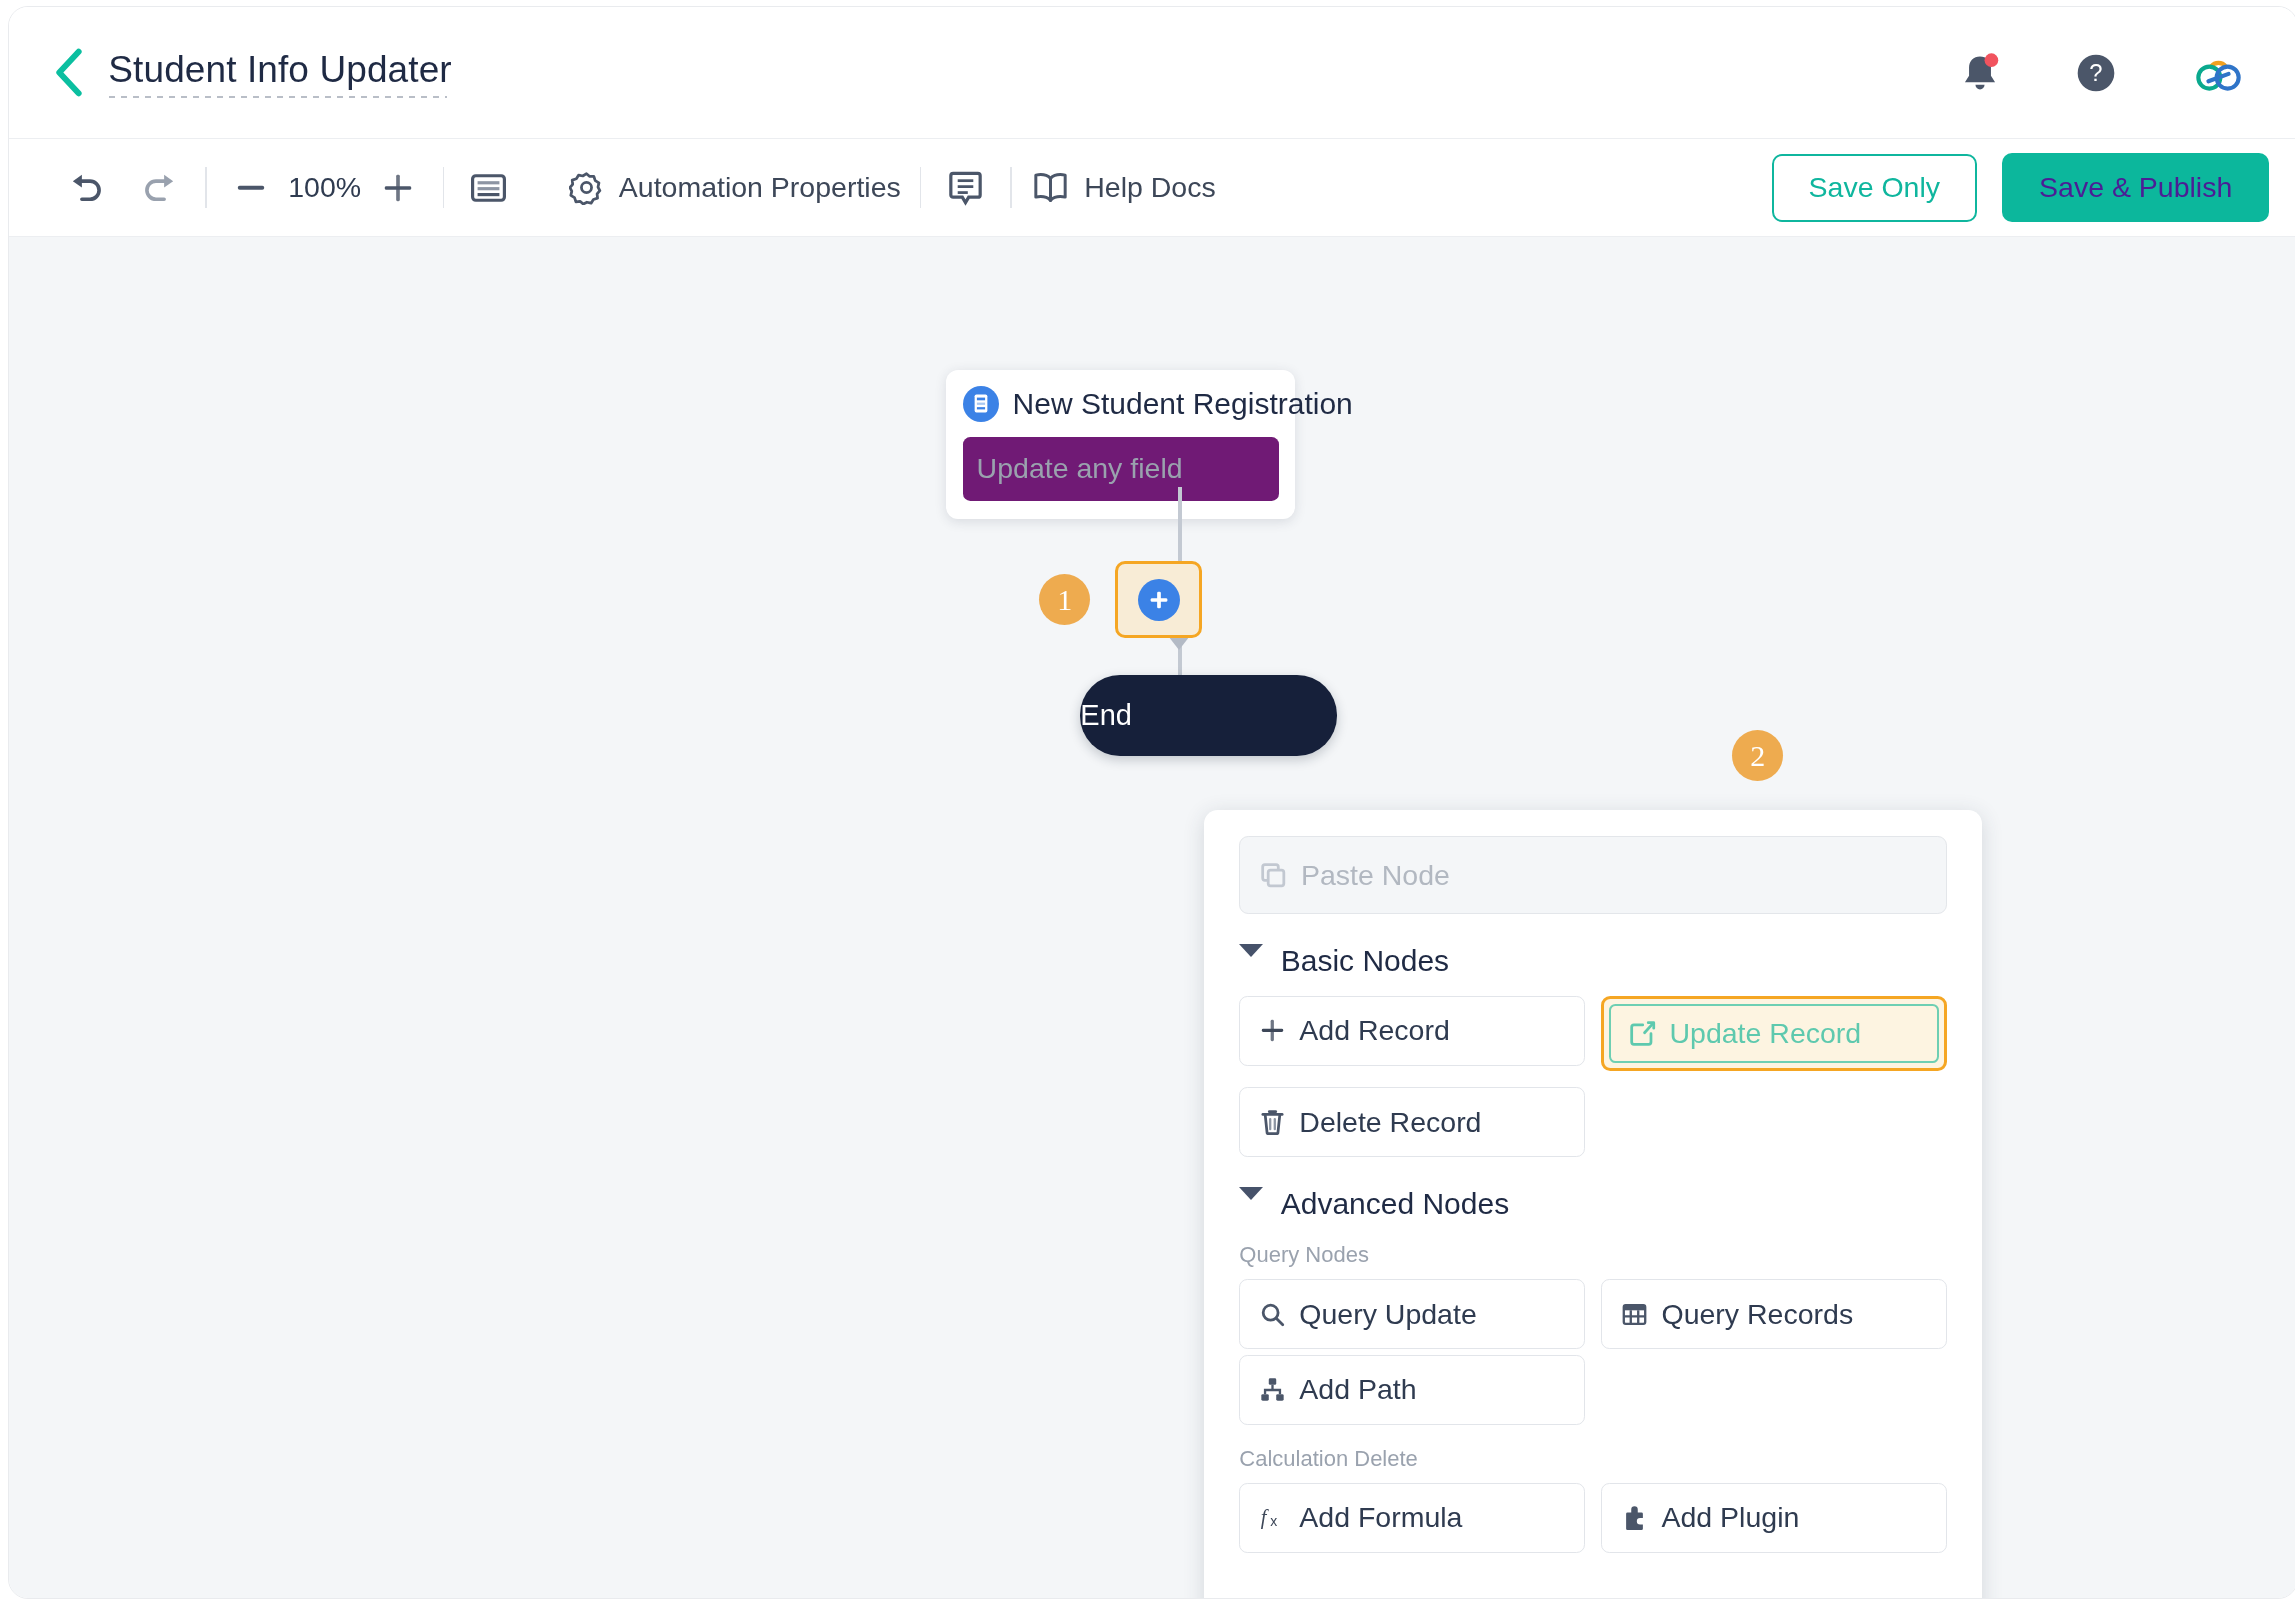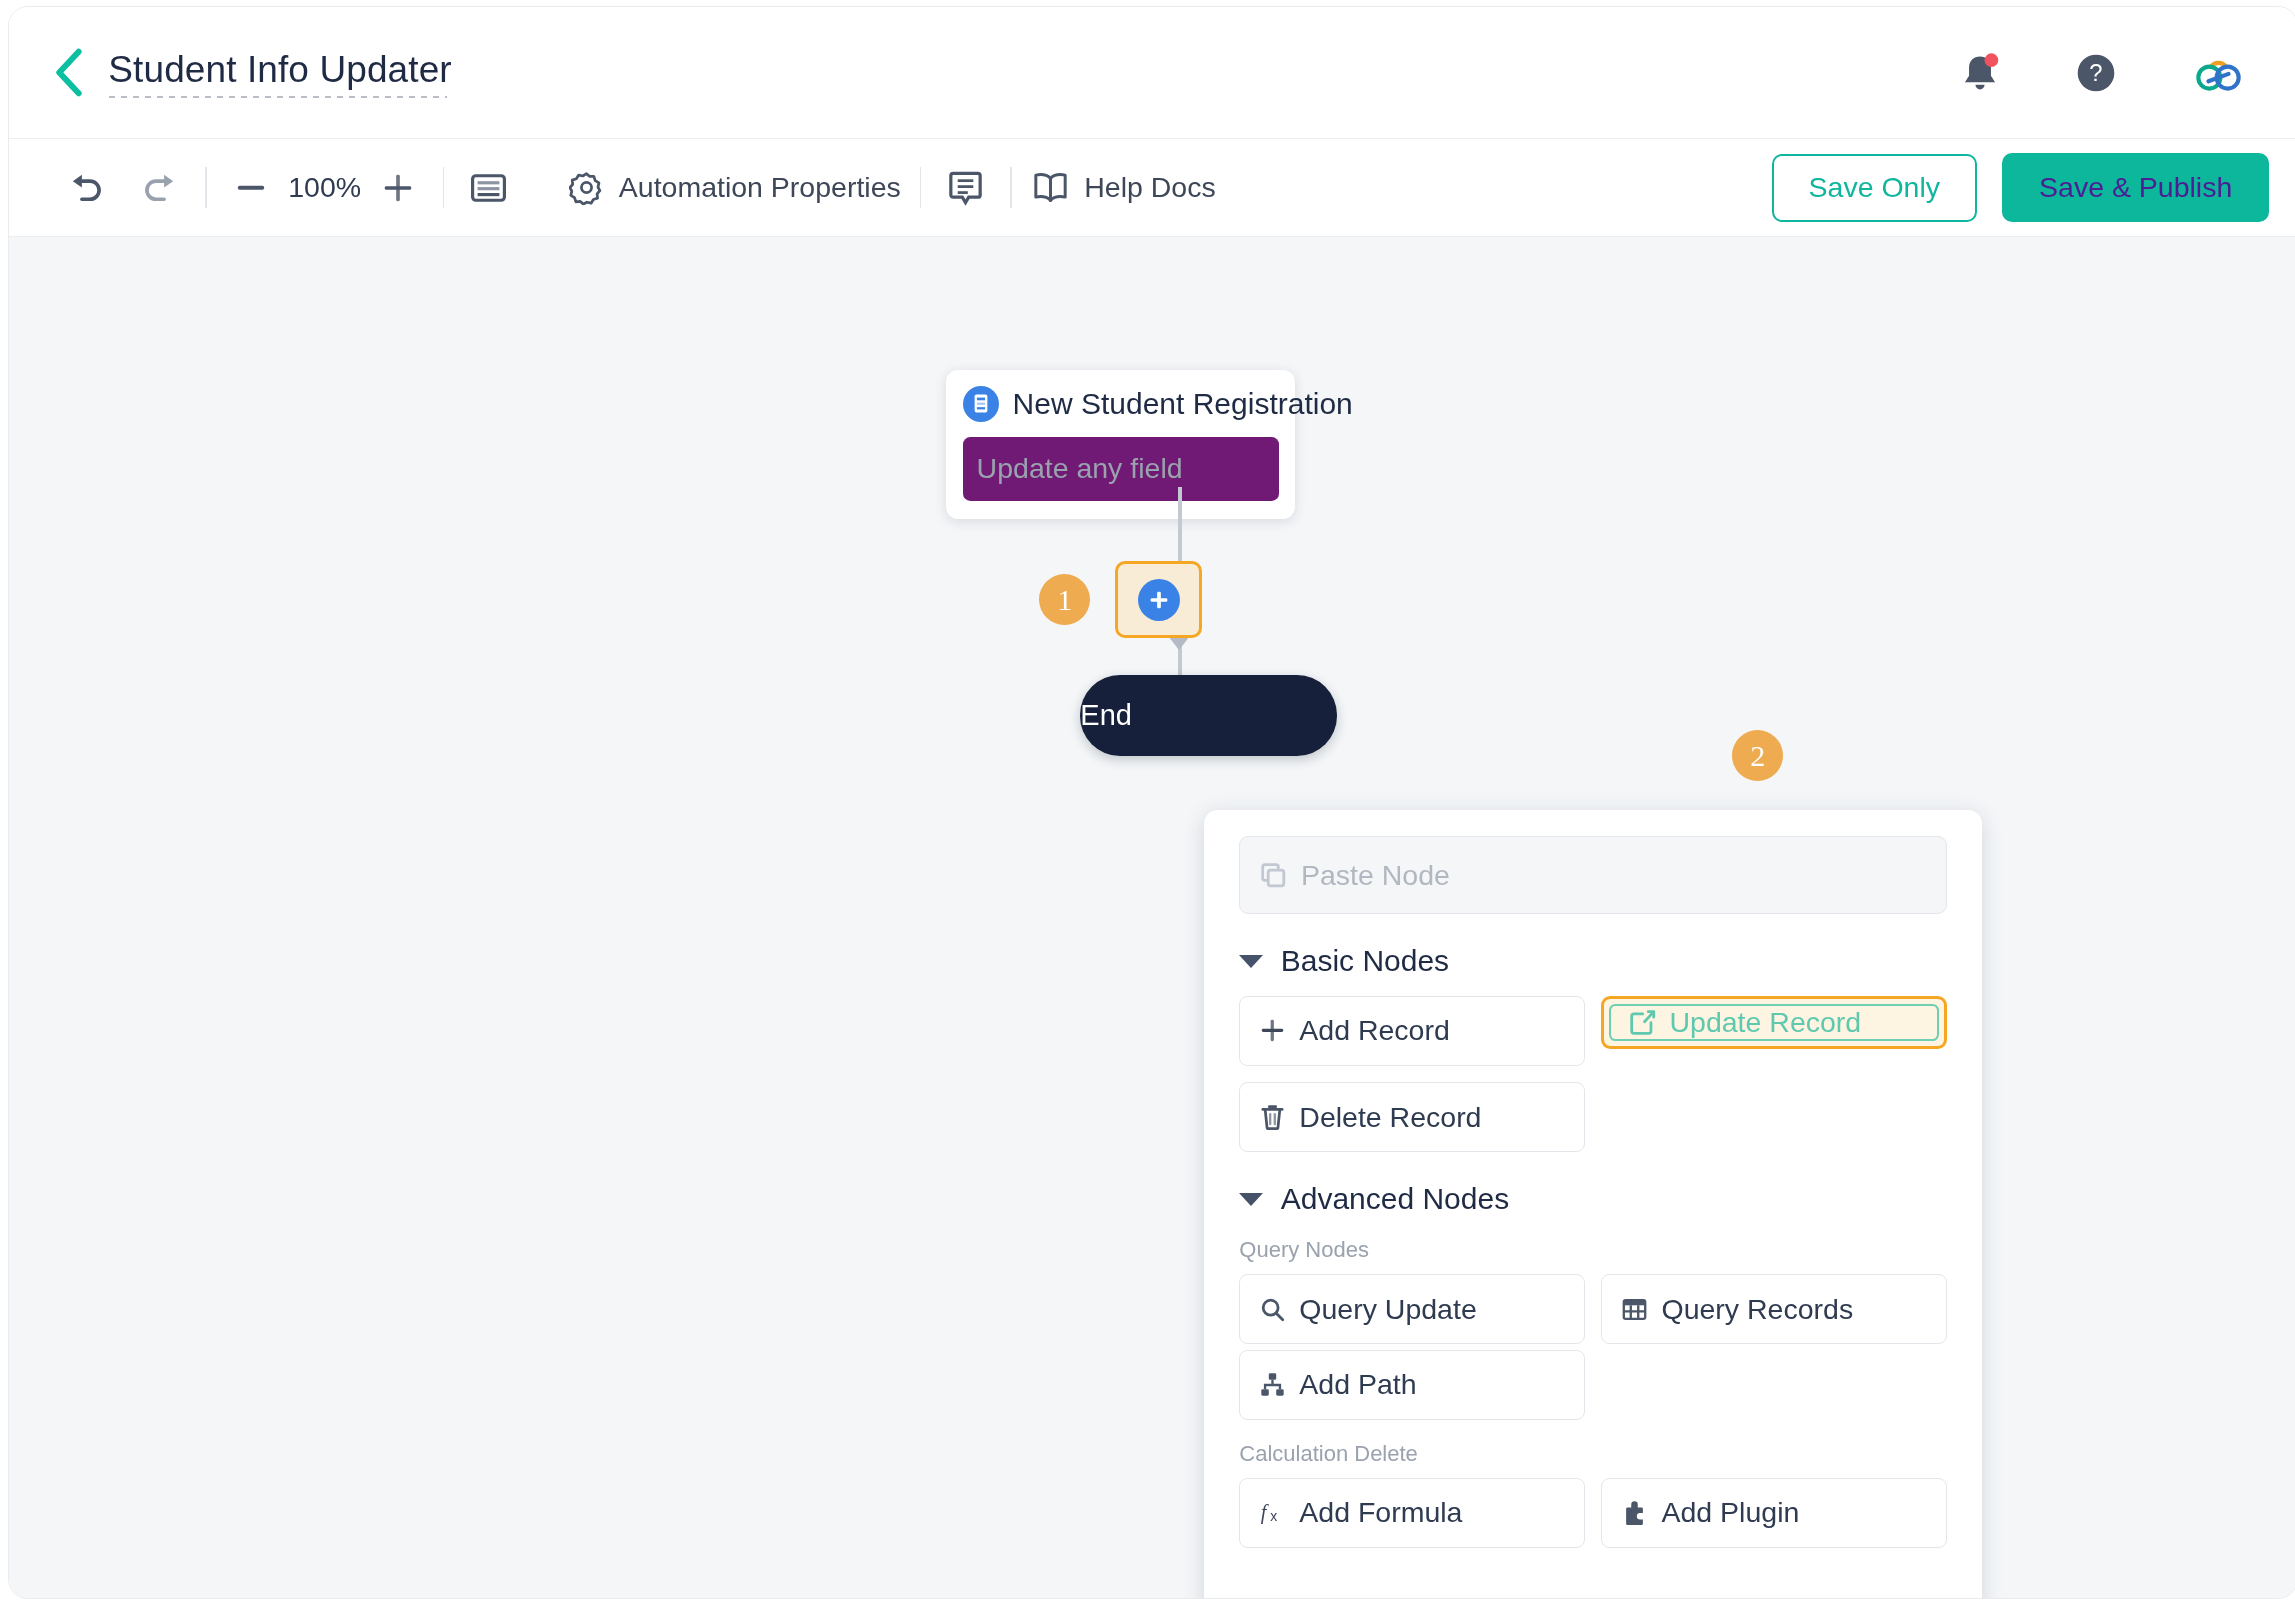--- a/index.html
+++ b/index.html
@@ -176,21 +176,21 @@
   #paste-node {
     width: 100%; height: 78px;
     background: #f4f6f8; border: 1.4px solid #e3e6ea;
     border-radius: 9.2px;
     display: flex; align-items: center; gap: 13.8px;
     padding-left: 18.4px;
     color: #b2b8c1; font-size: 28.5px;
     cursor: not-allowed;
   }
   .sect-header {
-    display: flex; align-items: center; gap: 17.4px;
+    display: flex; align-items: flex-start; gap: 17.4px;
     margin-top: 30px; margin-bottom: 17.4px; cursor: pointer;
   }
   .caret {
     width: 0; height: 0;
     border-left: 12px solid transparent;
     border-right: 12px solid transparent;
     border-top: 13.8px solid #46526a;
   }
   .sect-title { font-size: 30px; color: #1f2a44; }
   .sub-label {
@@ -206,21 +206,21 @@
     display: flex; align-items: center; gap: 13px;
     padding-left: 19px;
     font-size: 28.5px; color: #2f3b50;
     cursor: pointer; white-space: nowrap;
     font-family: "Liberation Sans", sans-serif;
   }
   .node-btn.hl-wrap {
     background: #fdf4e1;
     border: 3.2px solid #f5a623;
     border-radius: 9.2px;
-    padding: 0; display: block; position: relative; height: 53px;
+    padding: 0; display: block; position: relative; height: 75px;
   }
   .hl-inner {
     position: absolute; left: 5px; top: 5px; right: 5px; bottom: 5px;
     border: 2.3px solid #6ecfb3; border-radius: 6.4px;
     background: transparent;
     display: flex; align-items: center; gap: 13px;
     padding-left: 16.5px;
     color: #5ec9ae; font-size: 28.5px; white-space: nowrap;
   }
   .ic { flex: 0 0 auto; display: flex; align-items: center; }

